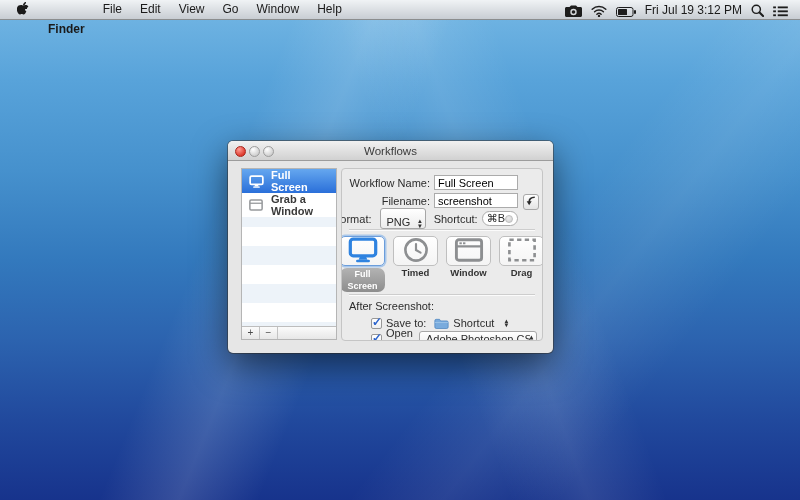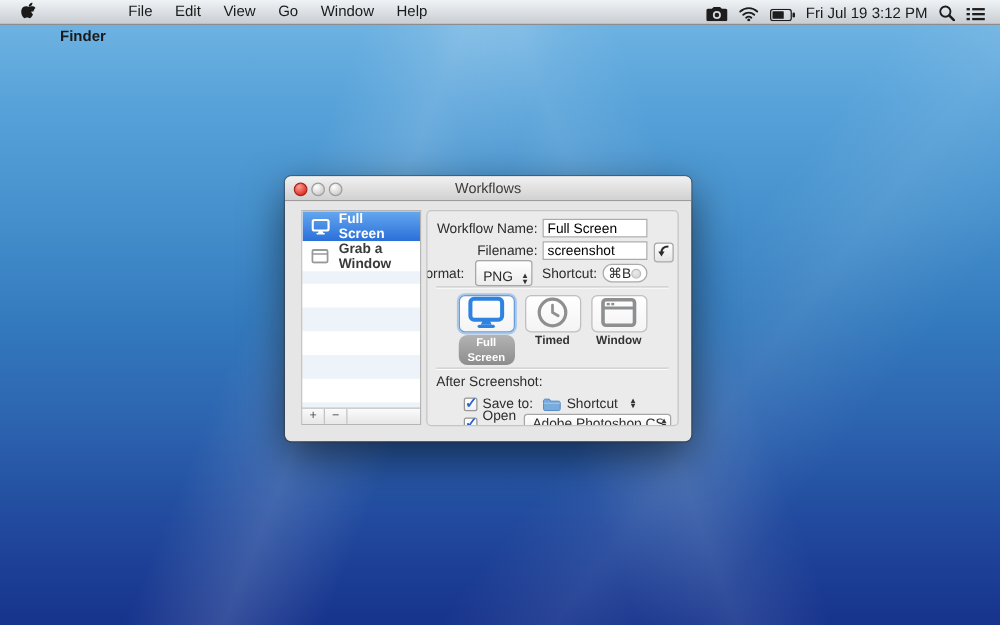--- a/index.html
+++ b/index.html
@@ -282,20 +282,30 @@
             <svg width="30" height="24" viewBox="0 0 24 20">
                 <rect x="1.5" y="1.5" width="21" height="17" rx="2" fill="none" stroke="currentColor" stroke-width="2.4"></rect>
                 <line x1="1.5" y1="7" x2="22.5" y2="7" stroke="currentColor" stroke-width="2"></line>
                 <rect x="4" y="3.6" width="2" height="1.6" fill="currentColor"></rect>
                 <rect x="7" y="3.6" width="2" height="1.6" fill="currentColor"></rect>
               </svg>
           </span>
         </div>
         <span class="mode-label">Window</span>
       </div>
+      <div class="mode">
+        <div class="mode-btn">
+          <span>
+            <svg width="30" height="24" viewBox="0 0 24 20">
+                <rect x="1.5" y="1.5" width="21" height="17" fill="none" stroke="currentColor" stroke-width="2.2" stroke-dasharray="3.6 2.8"></rect>
+              </svg>
+          </span>
+        </div>
+        <span class="mode-label">Drag</span>
+      </div>
     </div>
 
     <div class="hdiv"></div>
 
     <div class="after">
       <div class="after-header">After Screenshot:</div>
 
       <div class="arow">
         <span class="checkbox">
           <span class="checkmark">✓</span>

